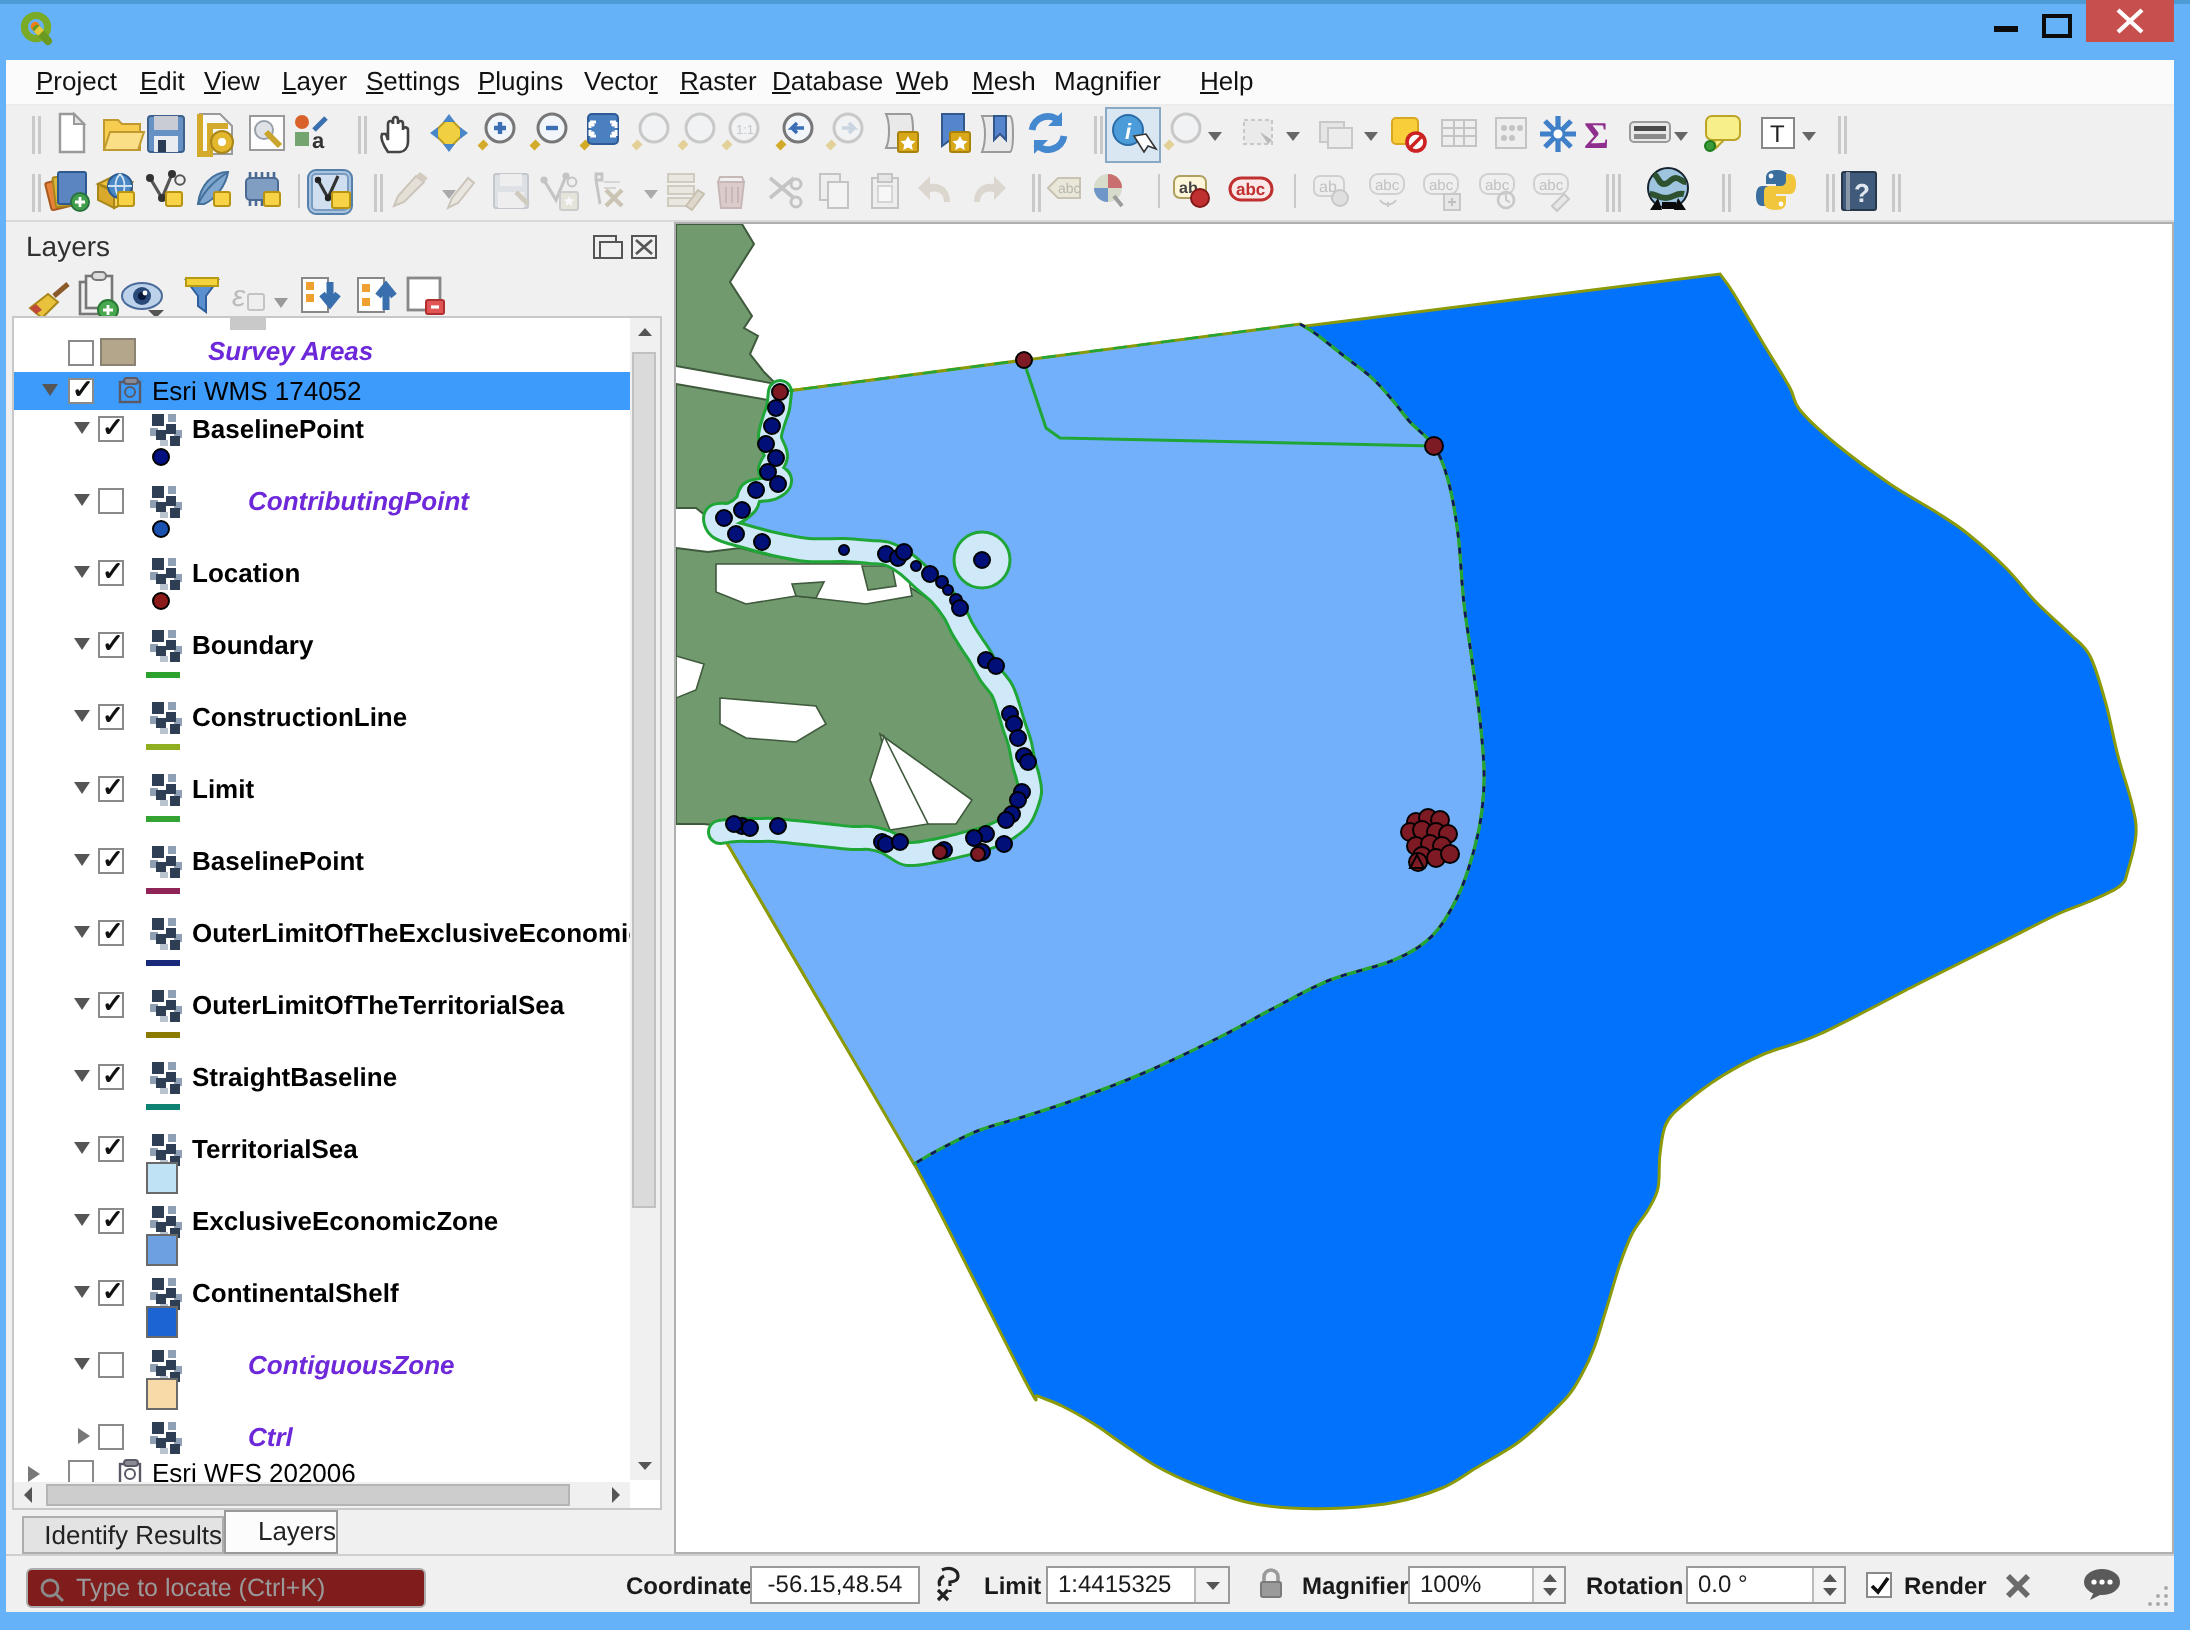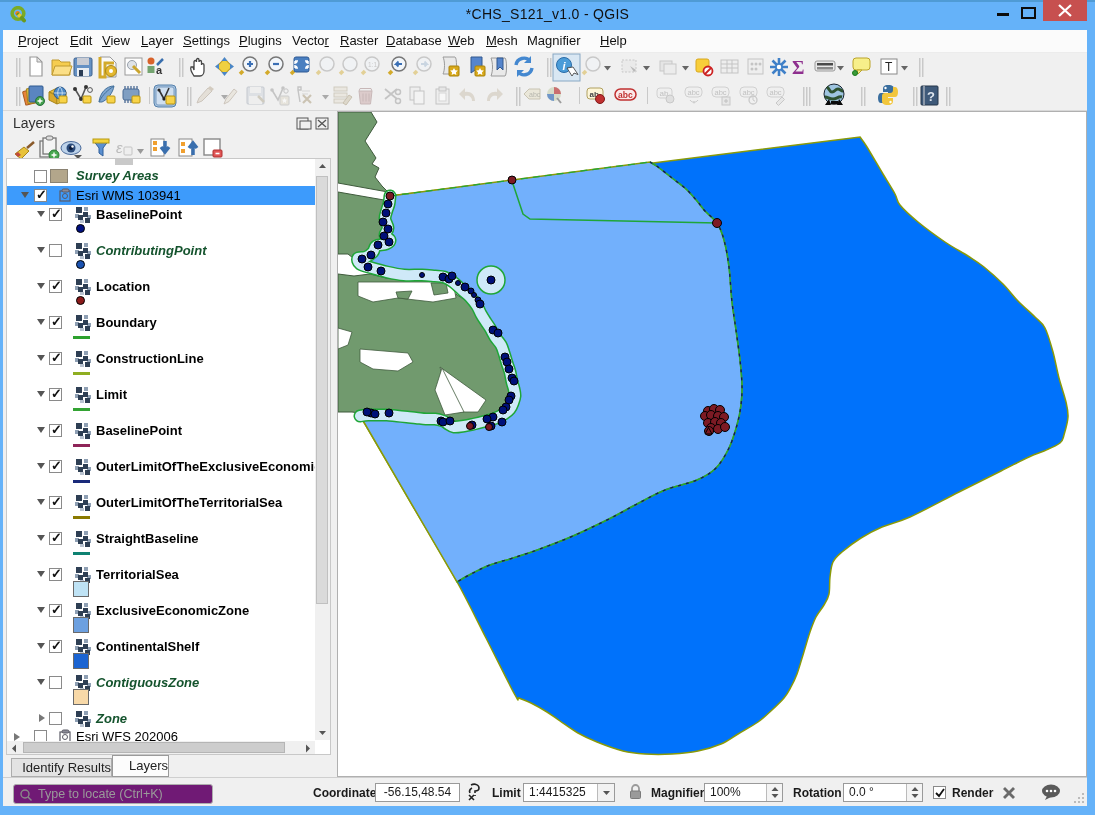--- a/index.html
+++ b/index.html
@@ -26,21 +26,21 @@
 .sbox { position:absolute; top:5px; height:19px; background:#fff; border:1px solid #9a9a9a; text-align:center; font-size:12px; line-height:17px; }
 .spin { position:absolute; top:5px; height:19px; background:#fff; border:1px solid #9a9a9a; font-size:12px; line-height:17px; padding-left:5px; }
 .spin .ar { position:absolute; right:0; top:0; width:16px; height:17px; border-left:1px solid #bbb; background:#f4f4f4; }
 #mapwrap { position:absolute; left:337px; top:111px; width:750px; height:666px; background:#fff; border:1px solid #b0b0b0; }
 #panelbtns { position:absolute; left:293px; top:5px; }
 #tree .cb { position:absolute; width:13px; height:13px; background:#fff; border:1px solid #8a8a8a; }
 #tree .ck::after { content:"✓"; position:absolute; left:1px; top:-3px; font-size:13px; font-weight:bold; color:#111; }
 #tree .tri { position:absolute; width:0; height:0; border-left:4.5px solid transparent; border-right:4.5px solid transparent; border-top:6px solid #555; }
 #tree .trc { position:absolute; width:0; height:0; border-top:4.5px solid transparent; border-bottom:4.5px solid transparent; border-left:6px solid #787878; }
 #tree .lt { position:absolute; font-size:13px; font-weight:bold; color:#000; white-space:nowrap; }
-#tree .lt.gray { color:#14532d; font-style:italic; }
+#tree .lt.gray { color:#6d28d9; font-style:italic;margin-left:28px; }
 #tree .chk { position:absolute; width:16px; height:16px; background-color:#fff;
   background-image: linear-gradient(#2e3f54,#2e3f54), linear-gradient(#2e3f54,#2e3f54),
     linear-gradient(#2e3f54,#2e3f54), linear-gradient(#2e3f54,#2e3f54),
     linear-gradient(#8fa0b4,#8fa0b4), linear-gradient(#8fa0b4,#8fa0b4),
     linear-gradient(#b9c3d0,#b9c3d0), linear-gradient(#8fa0b4,#8fa0b4);
   background-repeat:no-repeat;
   background-size:6px 6px,5px 5px,5px 5px,5px 5px,4px 4px,4px 4px,4px 4px,4px 4px;
   background-position:1px 0px,8px 5px,3px 8px,10px 11px,9px 0px,0px 7px,5px 13px,12px 8px; }
 #tree .wmsic { position:absolute; }
 #vscroll { position:absolute; right:0; top:0; width:15px; height:581px; background:#f0f0f0; }
@@ -53,21 +53,20 @@
 <body>
 <div id="win">
   <div id="titlebar">
       <div style="position:absolute;left:0;top:0;width:1095px;height:2px;background:#4f9bd5"></div>
     <svg id="qicon" viewBox="0 0 17 17">
       <circle cx="8" cy="7.5" r="5.8" fill="none" stroke="#7aab27" stroke-width="3.6"></circle>
       <circle cx="7.6" cy="7.2" r="2.3" fill="#ef7d1a"></circle>
       <path d="M8.5,8.5 L14,14.5" stroke="#6a9a1f" stroke-width="4" stroke-linecap="round"></path>
       <path d="M8.3,8.3 L10.5,10.5" stroke="#e8c93a" stroke-width="4"></path>
     </svg>
-    <div id="title">*CHS_S121_v1.0 - QGIS</div>
     <div id="btnmin"></div>
     <div id="btnmax"></div>
     <div id="btnclose"><svg width="44" height="21" viewBox="0 0 44 21">
           <path d="M16,5 L28,16 M28,5 L16,16" stroke="#ffffff" stroke-width="2.2"></path>
         </svg></div>
   </div>
   <div id="menubar">
     <span class="menu" style="left:15px"><u>P</u>roject</span>
     <span class="menu" style="left:67px"><u>E</u>dit</span>
     <span class="menu" style="left:99px"><u>V</u>iew</span>
@@ -530,21 +529,21 @@
       <div class="lt gray" style="left:69px;top:9px">Survey Areas</div>
 
       <div style="position:absolute;left:0;top:27px;width:308px;height:19px;background:#3d9bfc"></div>
       <div class="tri" style="left:14px;top:33px"></div>
       <div class="cb ck" style="left:27px;top:30px"></div>
       <svg class="wmsic" style="left:51px;top:29px" width="15" height="15" viewBox="0 0 15 15">
           <rect x="2" y="3" width="10" height="10" fill="none" stroke="#5a5a66" stroke-width="1.2"></rect>
           <rect x="4" y="1" width="7" height="3" rx="1.5" fill="#8a8a96" stroke="#5a5a66"></rect>
           <circle cx="7" cy="8" r="2.5" fill="none" stroke="#5a5a66"></circle>
         </svg>
-      <div class="lt" style="left:69px;top:29px;font-weight:normal;color:#000">Esri WMS 103941</div>
+      <div class="lt" style="left:69px;top:29px;font-weight:normal;color:#000">Esri WMS 174052</div>
       <div class="tri" style="left:30px;top:52px"></div>
       <div class="cb ck" style="left:42px;top:49px"></div>
       <div class="chk" style="left:68px;top:48px"></div>
       <div class="lt" style="left:89px;top:48px">BaselinePoint</div>
       <div style="position:absolute;left:69px;top:65px;width:9px;height:9px;border-radius:50%;background:#001080;border:1px solid #000"></div>
       <div class="tri" style="left:30px;top:88px"></div>
       <div class="cb" style="left:42px;top:85px"></div>
       <div class="chk" style="left:68px;top:84px"></div>
       <div class="lt gray" style="left:89px;top:84px">ContributingPoint</div>
       <div style="position:absolute;left:69px;top:101px;width:9px;height:9px;border-radius:50%;background:#1a52b0;border:1px solid #000"></div>
@@ -604,21 +603,21 @@
       <div class="lt" style="left:89px;top:480px">ContinentalShelf</div>
       <div style="position:absolute;left:66px;top:494px;width:16px;height:16px;background:#1b64d2;border:1px solid #6a6a6a"></div>
       <div class="tri" style="left:30px;top:520px"></div>
       <div class="cb" style="left:42px;top:517px"></div>
       <div class="chk" style="left:68px;top:516px"></div>
       <div class="lt gray" style="left:89px;top:516px">ContiguousZone</div>
       <div style="position:absolute;left:66px;top:530px;width:16px;height:16px;background:#f8d9a8;border:1px solid #6a6a6a"></div>
       <div class="trc" style="left:32px;top:555px"></div>
       <div class="cb" style="left:42px;top:553px"></div>
       <div class="chk" style="left:68px;top:552px"></div>
-      <div class="lt gray" style="left:89px;top:552px">Zone</div>
+      <div class="lt gray" style="left:89px;top:552px">Ctrl</div>
       <div class="trc" style="left:7px;top:574px"></div>
       <div class="cb" style="left:27px;top:571px"></div>
       <svg class="wmsic" style="left:51px;top:570px" width="15" height="15" viewBox="0 0 15 15">
           <rect x="2" y="3" width="10" height="10" fill="none" stroke="#5a5a66" stroke-width="1.2"></rect>
           <rect x="4" y="1" width="7" height="3" rx="1.5" fill="#8a8a96" stroke="#5a5a66"></rect>
           <circle cx="7" cy="8" r="2.5" fill="none" stroke="#5a5a66"></circle>
         </svg>
       <div class="lt" style="left:69px;top:570px;font-weight:normal">Esri WFS 202006</div>
       <div id="vscroll">
         <div class="sbtn" style="top:0"><svg width="15" height="15">
@@ -737,21 +736,21 @@
       <circle cx="383" cy="311" r="4.5"></circle>
       <circle cx="373" cy="316" r="4.5"></circle>
       <circle cx="380" cy="317" r="4.5"></circle>
       <circle cx="387" cy="315" r="4.5"></circle>
       <circle cx="371" cy="319" r="4.5"></circle>
       <path d="M367,322 L374,322 L370.5,315.5 Z"></path>
     </g>
   </svg>
   </div>
   <div id="statusbar">
-    <div style="position:absolute;left:10px;top:6px;width:200px;height:20px;background:#701a75;border:1px solid #adadad;border-radius:3px;text-align:right;">
+    <div style="position:absolute;left:10px;top:6px;width:200px;height:20px;background:#7f1d1d;border:1px solid #adadad;border-radius:3px;text-align:right;">
       <svg style="position:absolute;left:5px;top:3px" width="14" height="14" viewBox="0 0 14 14">
           <circle cx="6" cy="6" r="4" fill="none" stroke="#8a8a8a" stroke-width="1.4"></circle>
           <path d="M9,9 l3.5,3.5" stroke="#8a8a8a" stroke-width="1.4"></path>
         </svg>
       <span style="position:absolute;left:24px;top:2px;color:#9a9a9a;font-size:12.5px">Type to locate (Ctrl+K)</span>
     </div>
     <span class="sl" style="left:310px">Coordinate</span>
     <div class="sbox" style="left:372px;width:85px">-56.15,48.54</div>
     <svg style="position:absolute;left:463px;top:5px" width="18" height="18" viewBox="0 0 18 18">
         <path d="M5,2 c4,-2 8,0 8,3 c0,2 -2,3 -4,3 l0,2 m0,2 l0,1 m-3,-8 c-2,1 -3,3 -2,5" fill="none" stroke="#222" stroke-width="1.6"></path>

